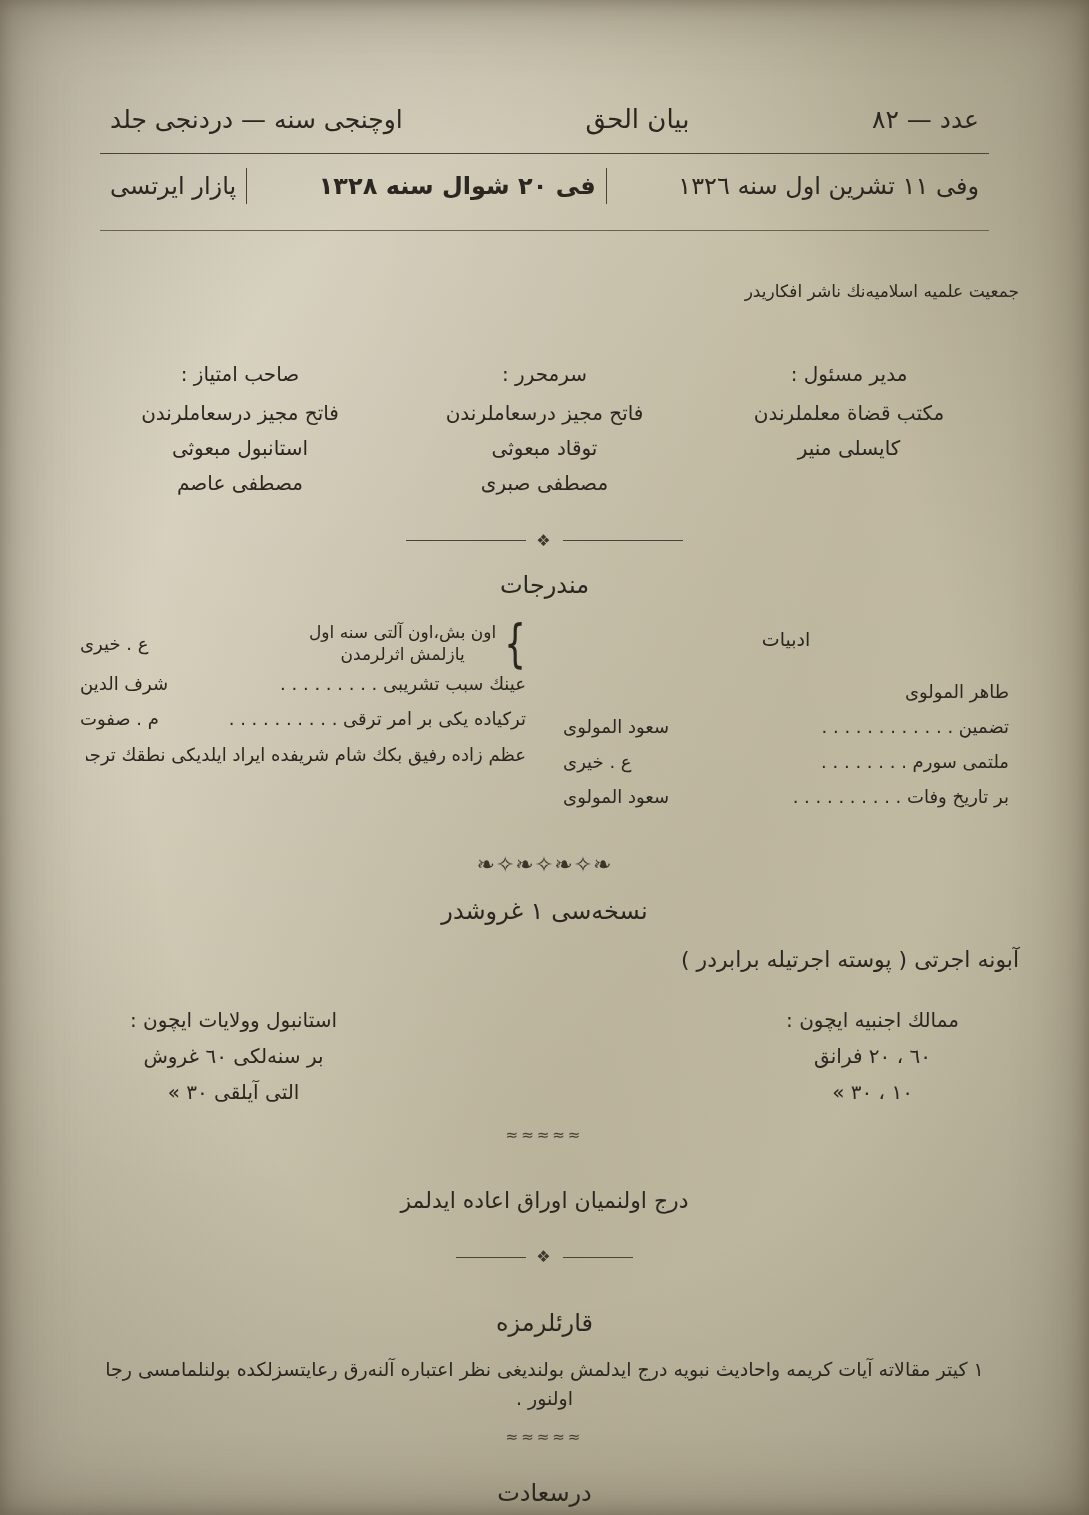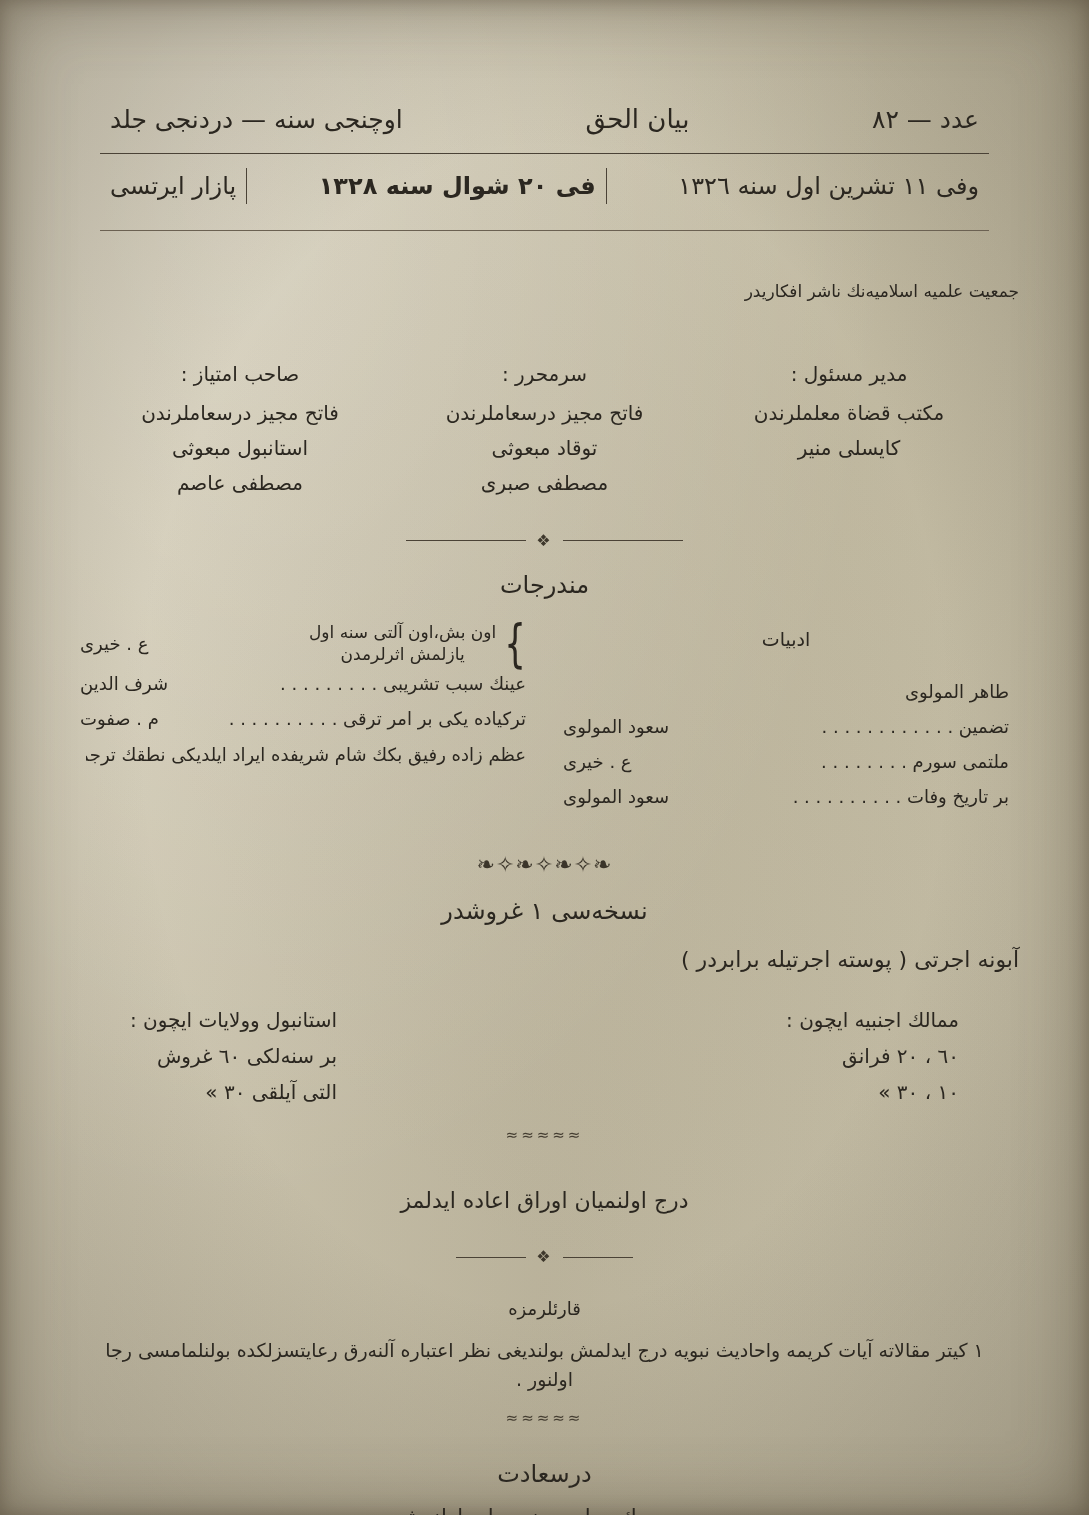--- a/index.html
+++ b/index.html
@@ -195,31 +195,31 @@
   }
   .rates {
     display: flex;
     justify-content: space-between;
     margin-top: 26px;
     padding: 0 60px;
     font-size: 20px;
     line-height: 1.8;
   }
   .rates-col {
-    text-align: right;
+    text-align: center;
   }
   .note {
     text-align: center;
     font-size: 22px;
     margin-top: 38px;
   }
   .notice-title {
     text-align: center;
-    font-size: 18px;
-    margin-top: 26px;
+    font-size: 24px;
+    margin-top: 36px;
   }
   .notice-body {
     text-align: center;
     font-size: 19px;
     margin-top: 14px;
     padding: 0 18px;
   }
   .imprint {
     text-align: center;
     font-size: 24px;

